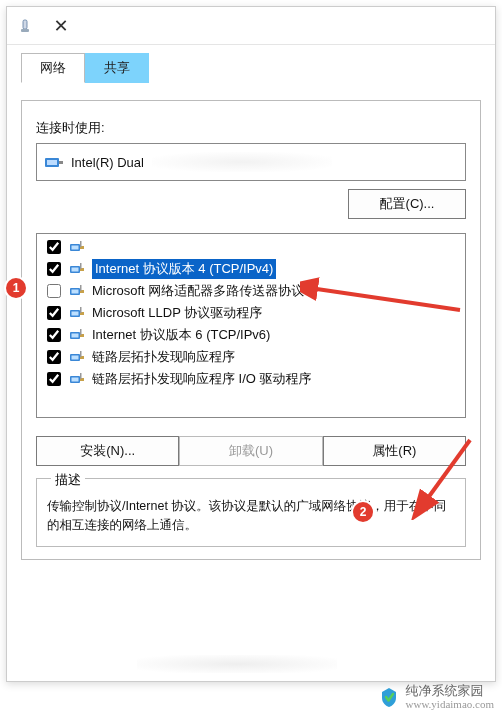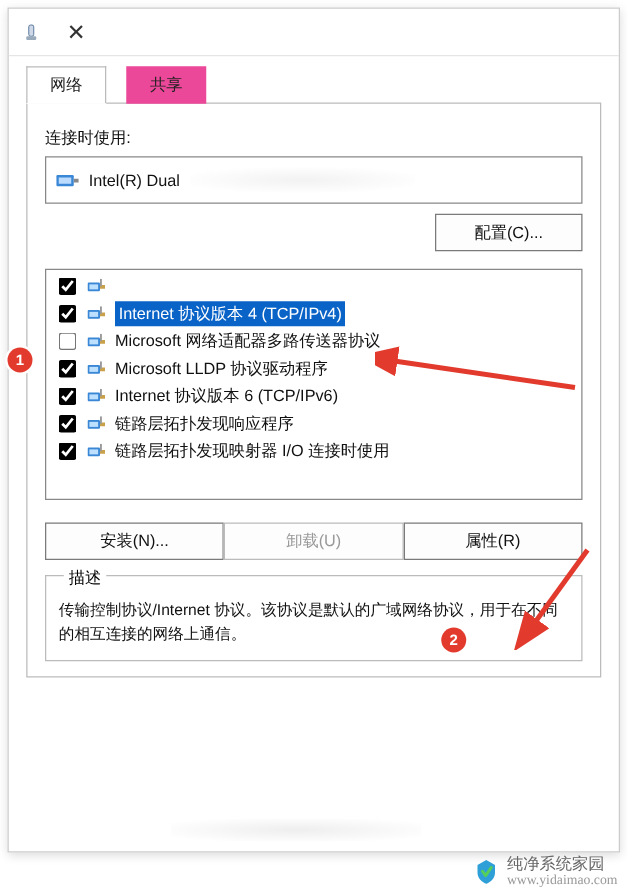--- a/index.html
+++ b/index.html
@@ -35,38 +35,38 @@
   .close-btn {
     width: 40px; height: 36px;
     display: flex; align-items: center; justify-content: center;
     font-size: 18px; color: #333;
     cursor: default;
   }
 
   .tabs {
     display: flex;
     padding: 7px 14px 0 14px;
-    gap: 16px;
+    gap: 0;
   }
   .tab {
     padding: 5px 18px;
     font-size: 13px;
     border: 1px solid transparent;
-    background: #ec4899;
+    background: #7dd3fc;
     color: #222;
     position: relative;
     top: 1px;
   }
   .tab.active {
     border: 1px solid #bbb;
     border-bottom: 1px solid #fff;
     background: #fff;
   }
   .tab-body-wrap {
-    margin: 0 14px 12px 14px;
+    margin: 18px 14px 12px 14px;
     border: 1px solid #bbb;
     padding: 12px 14px;
   }
 
   .section-label { margin: 6px 0 6px 0; color: #111; }
 
   .adapter-box {
     border: 1px solid #888;
     padding: 6px 8px;
     display: flex;
@@ -279,21 +279,21 @@
           <span class="label">链路层拓扑发现响应程序</span>
         </div>
         <div class="item">
           <input type="checkbox" checked="" style="">
           <span class="lil-icon"><svg viewBox="0 0 16 12">
               <rect x="0" y="3" width="10" height="7" rx="1" fill="#3a87d6"></rect>
               <rect x="1.5" y="4.5" width="7" height="4" fill="#bde0ff"></rect>
               <rect x="10" y="5" width="4" height="3" fill="#c8a14a"></rect>
               <rect x="10" y="0" width="1.5" height="6" fill="#999"></rect>
             </svg></span>
-          <span class="label">链路层拓扑发现映射器 I/O 连接时使用</span>
+          <span class="label">链路层拓扑发现响应程序 I/O 驱动程序</span>
         </div>
       </div>
 
     <div class="btn-row">
       <button class="btn">安装(N)...</button>
       <button class="btn disabled">卸载(U)</button>
       <button class="btn">属性(R)</button>
     </div>
 
     <div class="fieldset">

